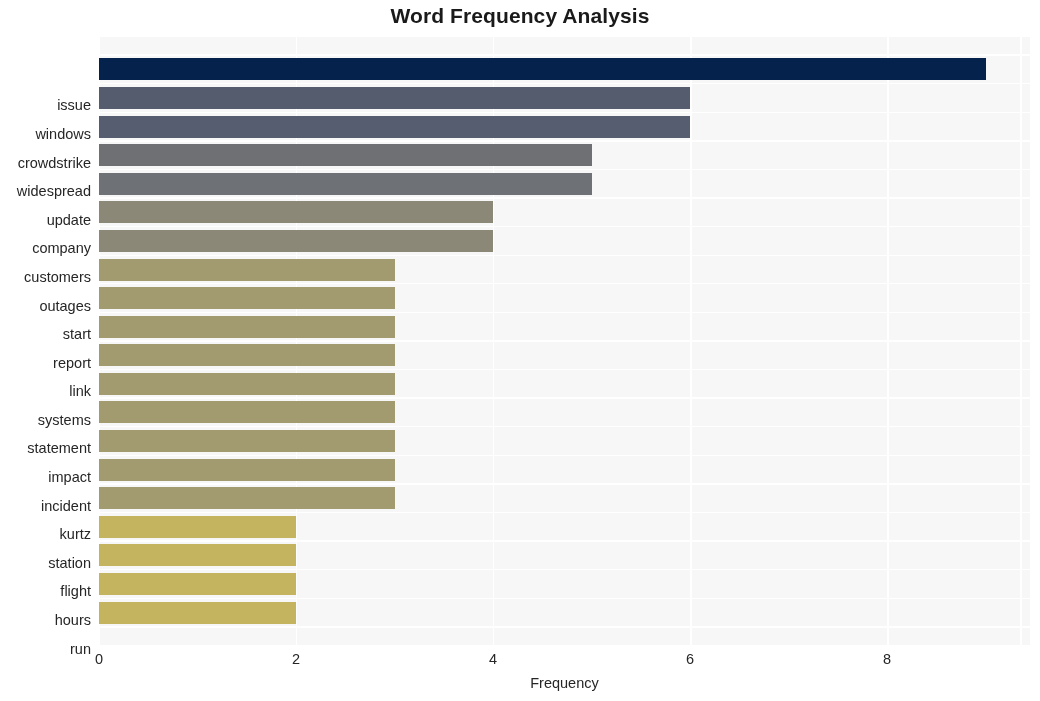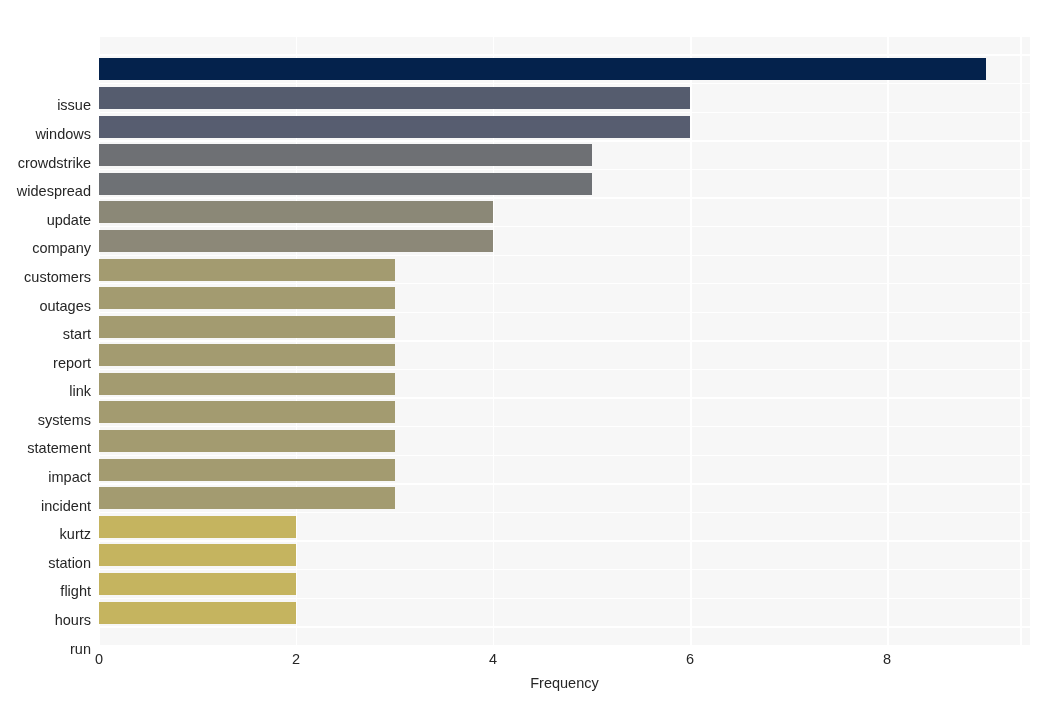--- a/index.html
+++ b/index.html
@@ -115,20 +115,21 @@
     text-align: center;
     font-size: 14.5px;
     color: #262626;
   }
 </style>
 </head>
 <body>
 
 <div id="chart-root">
 
+  <div id="chart-title">Word Frequency Analysis</div>
 
   <div id="plot-area">
     <div id="grid-layer">
         <div class="grid-line-v" style="left: 0px;"></div>
         <div class="grid-line-v" style="left: 197.037px;"></div>
         <div class="grid-line-v" style="left: 394.074px;"></div>
         <div class="grid-line-v" style="left: 591.111px;"></div>
         <div class="grid-line-v" style="left: 788.148px;"></div>
         <div class="grid-line-v" style="left: 921.148px;"></div>
         <div class="grid-line-h" style="top: 17.3169px;"></div>

